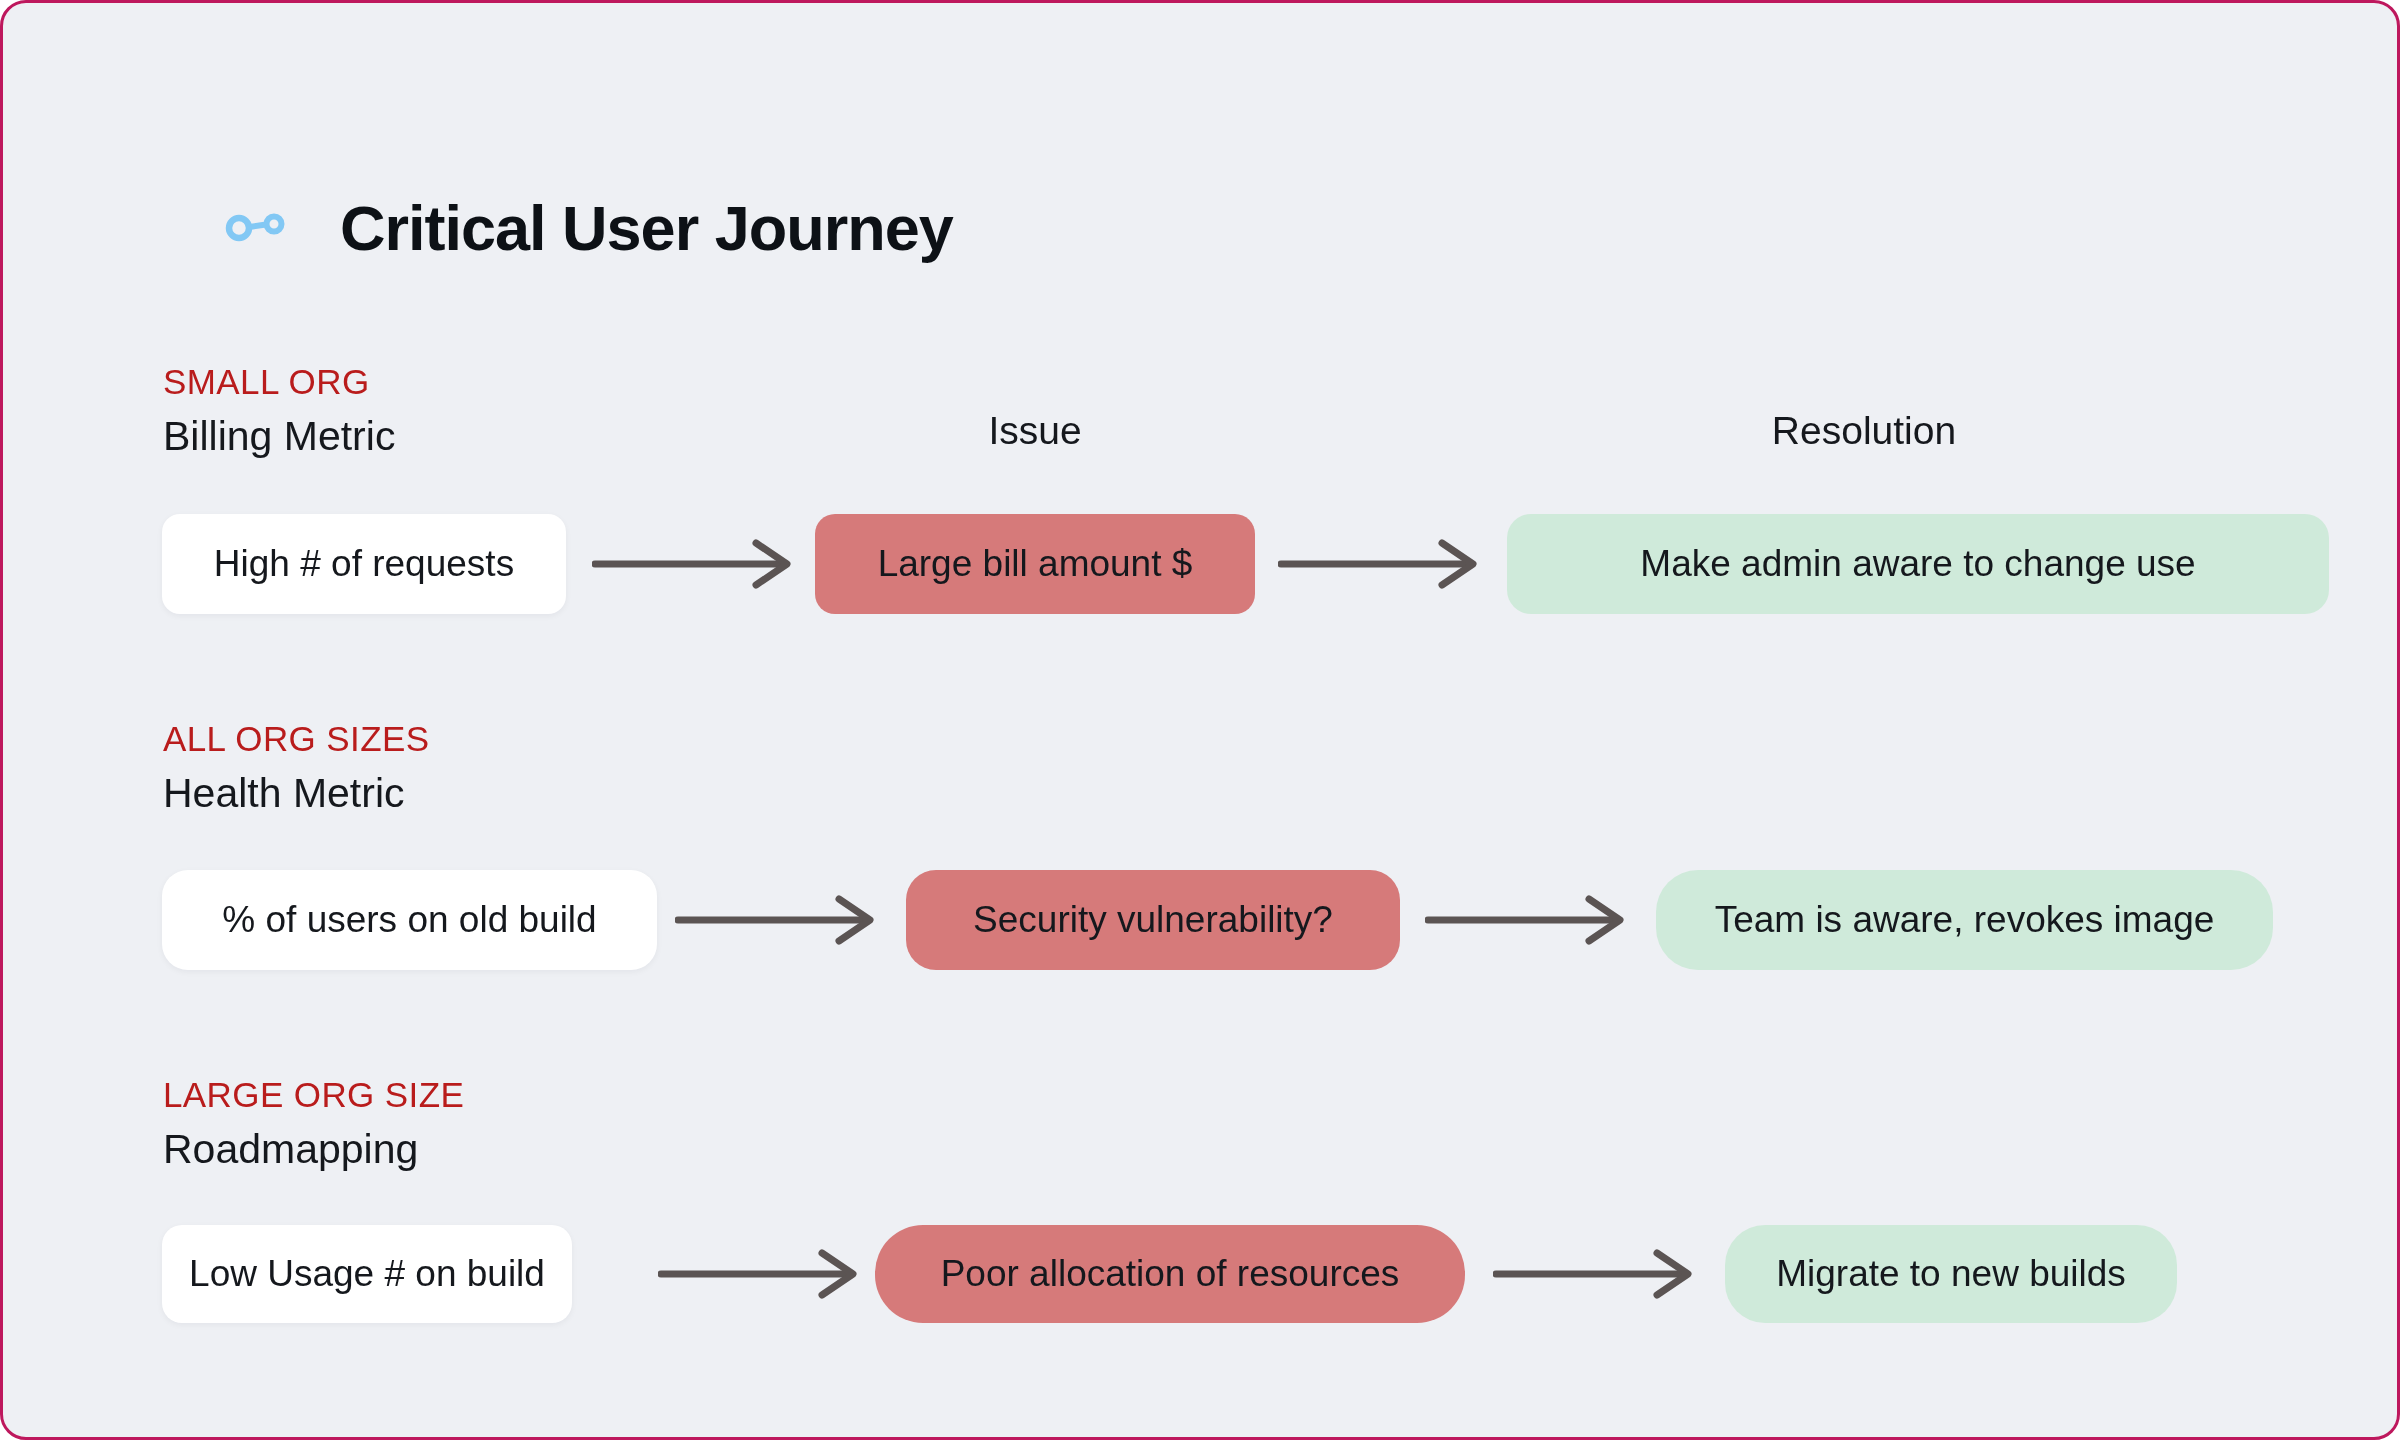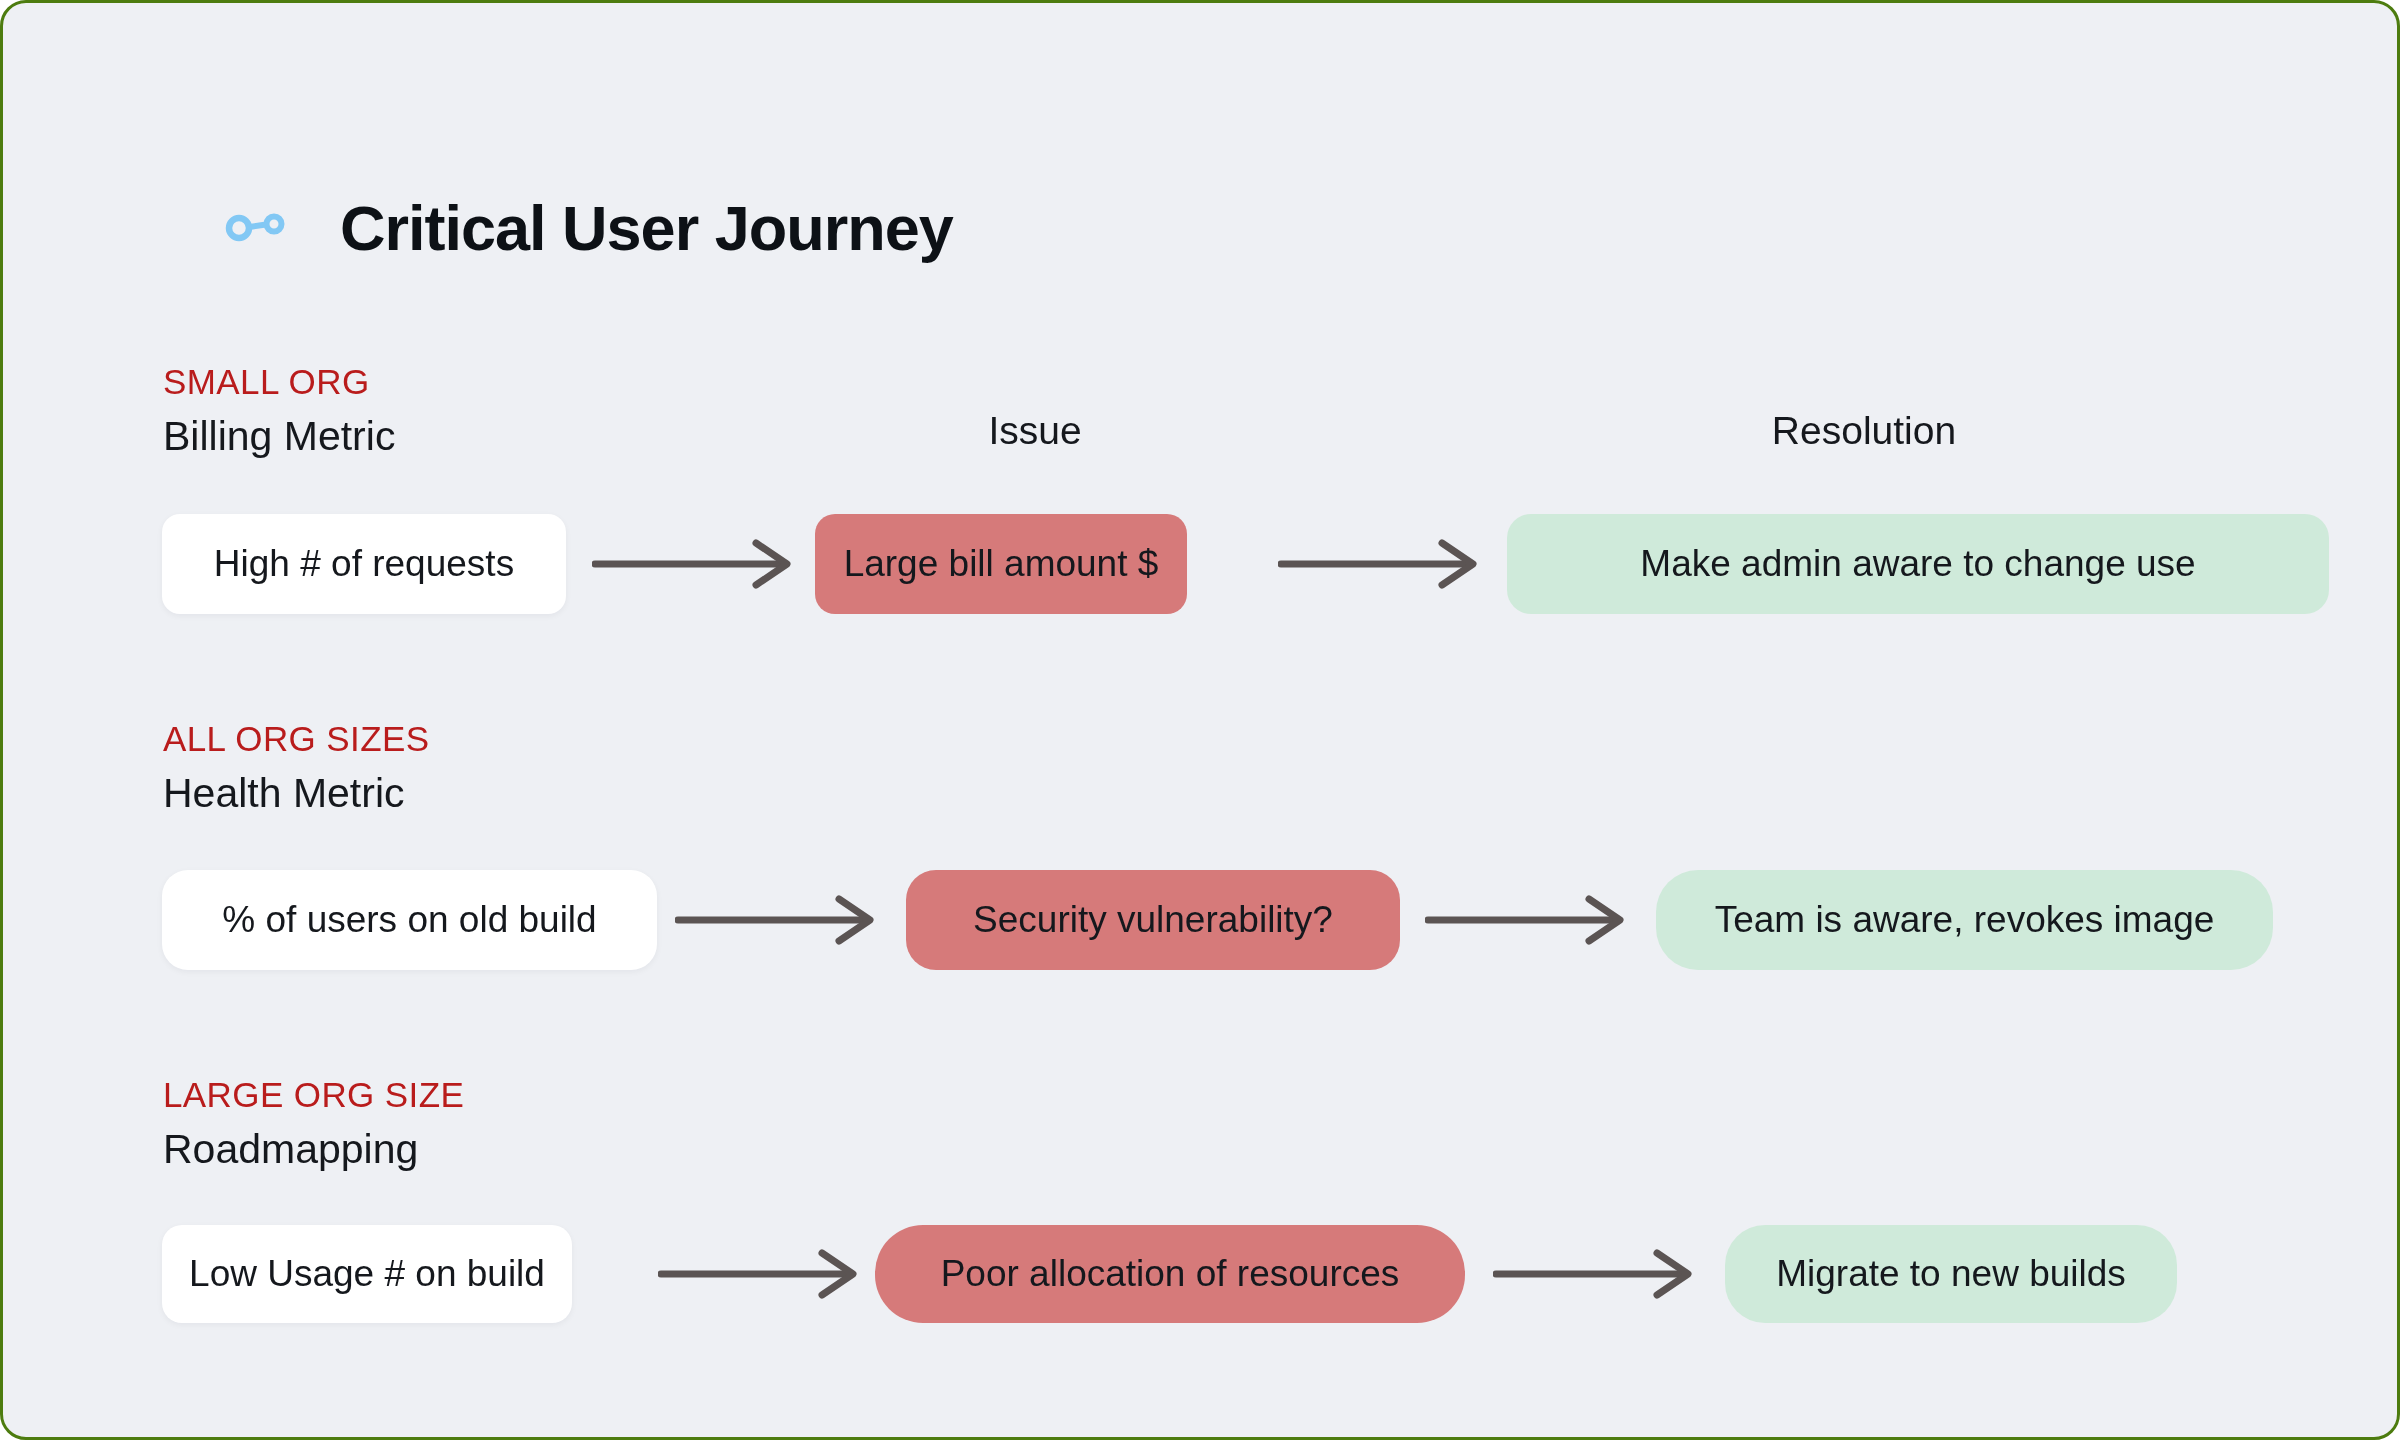--- a/index.html
+++ b/index.html
@@ -7,21 +7,21 @@
     padding: 0;
     background: #ffffff;
     font-family: "Liberation Sans", sans-serif;
   }
   .canvas {
     position: relative;
     width: 2400px;
     height: 1440px;
     box-sizing: border-box;
     background: #eef0f4;
-    border: 3px solid #4d7c0f;
+    border: 3px solid #be185d;
     border-radius: 26px;
     overflow: hidden;
   }
 
   
   .title-icon {
     position: absolute;
     left: 221px;
     top: 206px;
     width: 62px;
@@ -90,21 +90,21 @@
     color: #15181d;
     white-space: nowrap;
     box-sizing: border-box;
   }
   .node.white { background: #ffffff; box-shadow: 0 2px 6px rgba(20,25,40,0.05); }
   .node.red   { background: #d67a7a; }
   .node.green { background: #cfeada; }
 
   
   .n-1-1 { left: 159px;  top: 511px; width: 404px; border-radius: 18px; }
-  .n-1-2 { left: 812px;  top: 511px; width: 372px; border-radius: 20px; }
+  .n-1-2 { left: 812px;  top: 511px; width: 440px; border-radius: 20px; }
   .n-1-3 { left: 1504px; top: 511px; width: 822px; border-radius: 24px; }
   
   .n-2-1 { left: 159px;  top: 867px; width: 495px; border-radius: 26px; }
   .n-2-2 { left: 903px;  top: 867px; width: 494px; border-radius: 30px; }
   .n-2-3 { left: 1653px; top: 867px; width: 617px; border-radius: 42px; text-align: right; }
   
   .n-3-1 { left: 159px;  top: 1222px; width: 410px; height: 98px; border-radius: 20px; }
   .n-3-2 { left: 872px;  top: 1222px; width: 590px; height: 98px; border-radius: 48px; }
   .n-3-3 { left: 1722px; top: 1222px; width: 452px; height: 98px; border-radius: 40px; }
 

